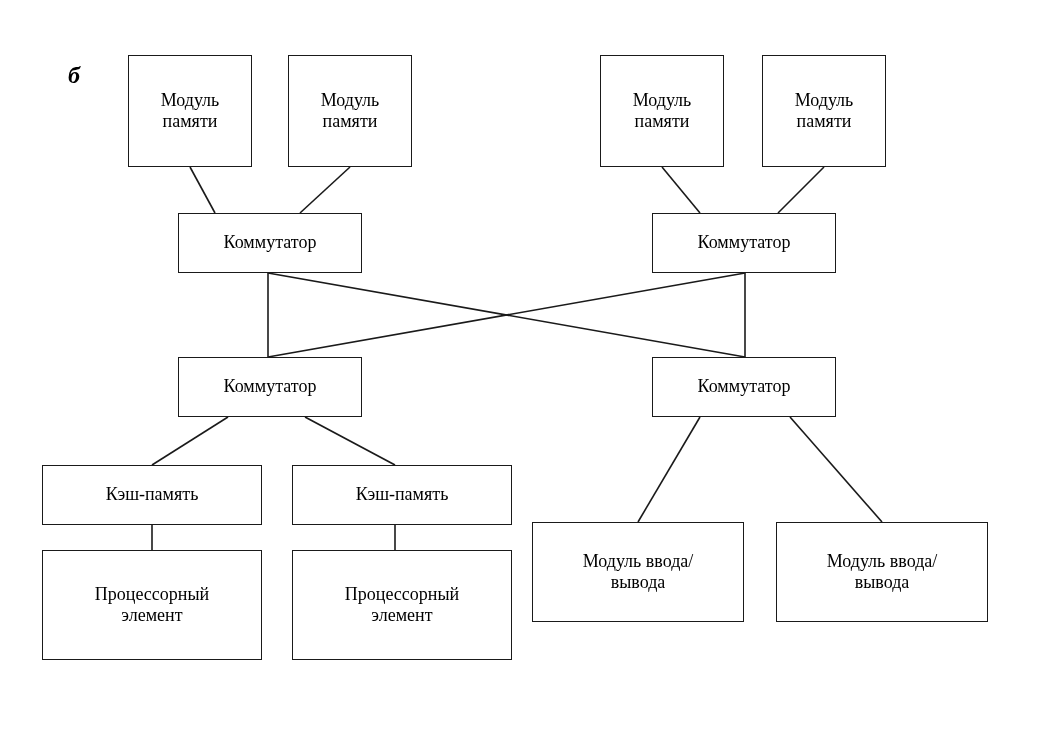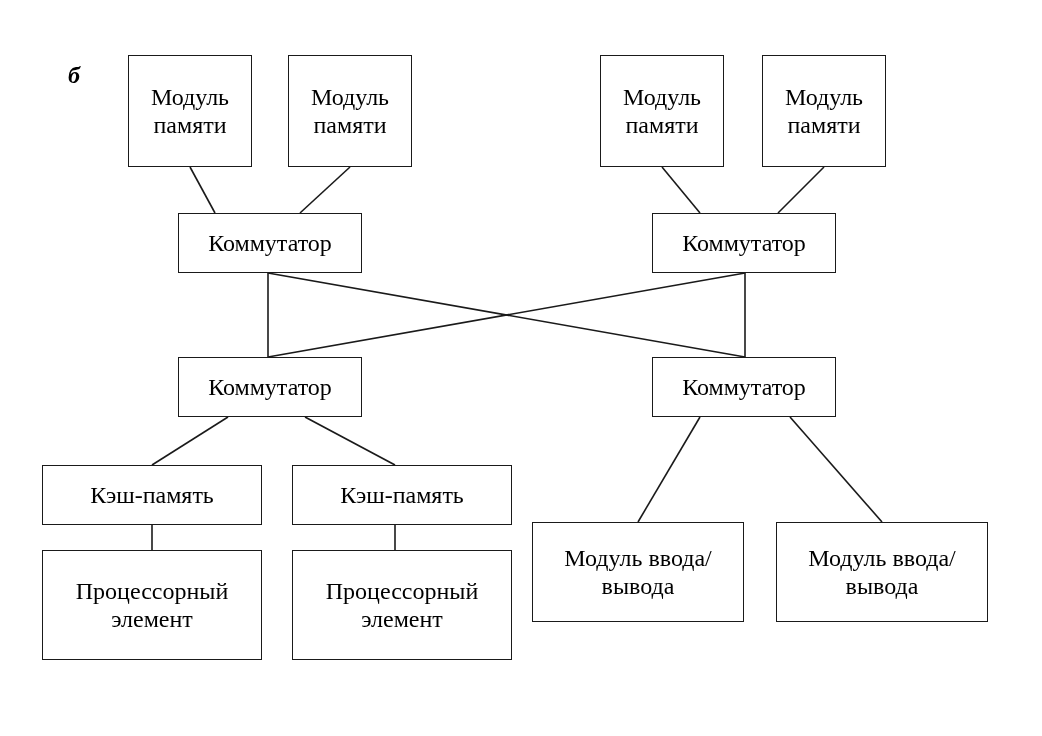--- a/index.html
+++ b/index.html
@@ -25,21 +25,21 @@
   .node {
     position: absolute;
     box-sizing: border-box;
     border: 1.6px solid #1a1a1a;
     background: #ffffff;
     display: flex;
     align-items: center;
     justify-content: flex-start;
     text-align: center;
     font-family: "Liberation Serif", serif;
-    font-size: 24px;
+    font-size: 18px;
     line-height: 1.18;
     color: #000000;
     padding: 2px 4px;
   }
   .node span {
     display: block;
     width: 100%;
   }
   .panel-label {
     position: absolute;

